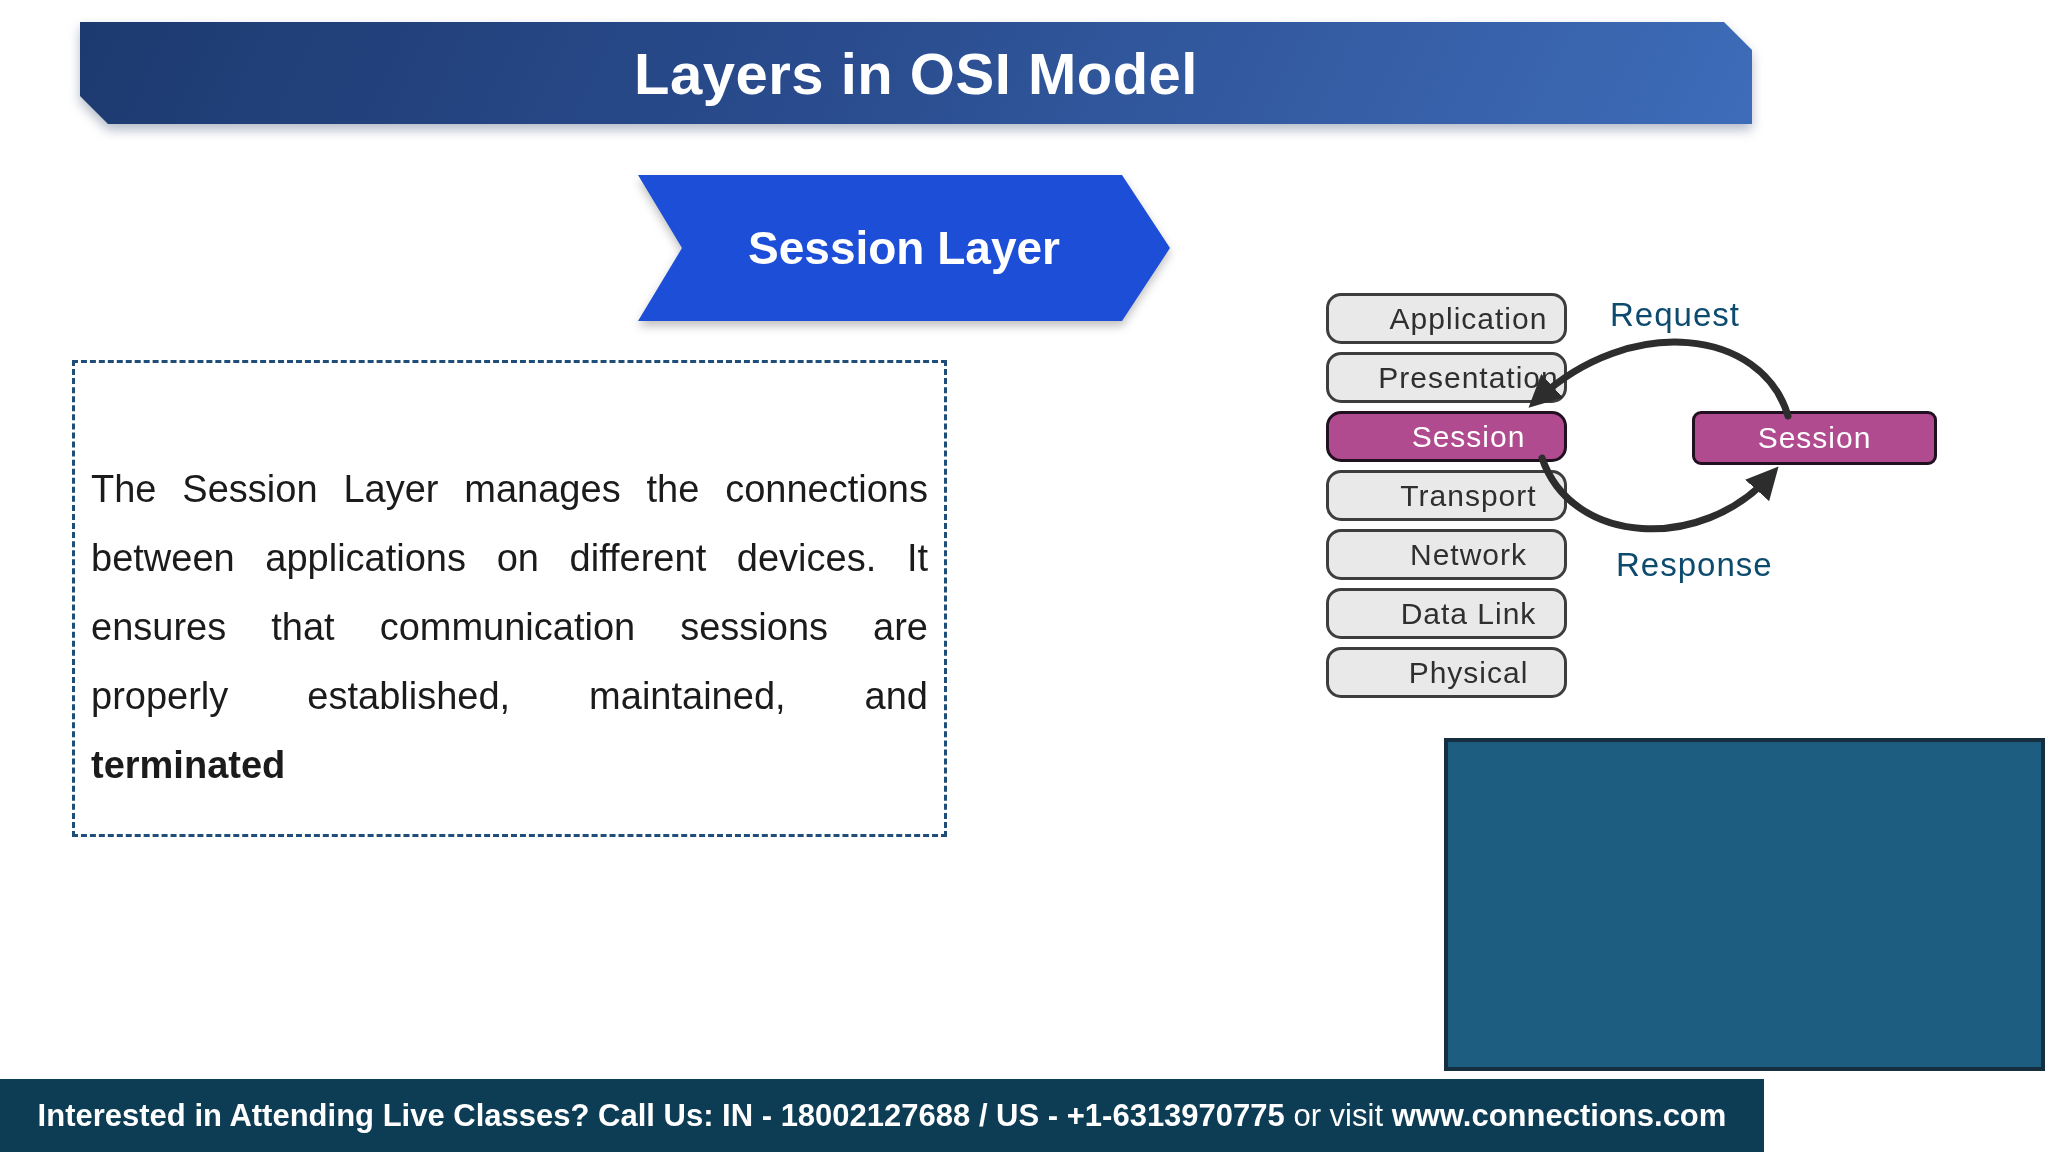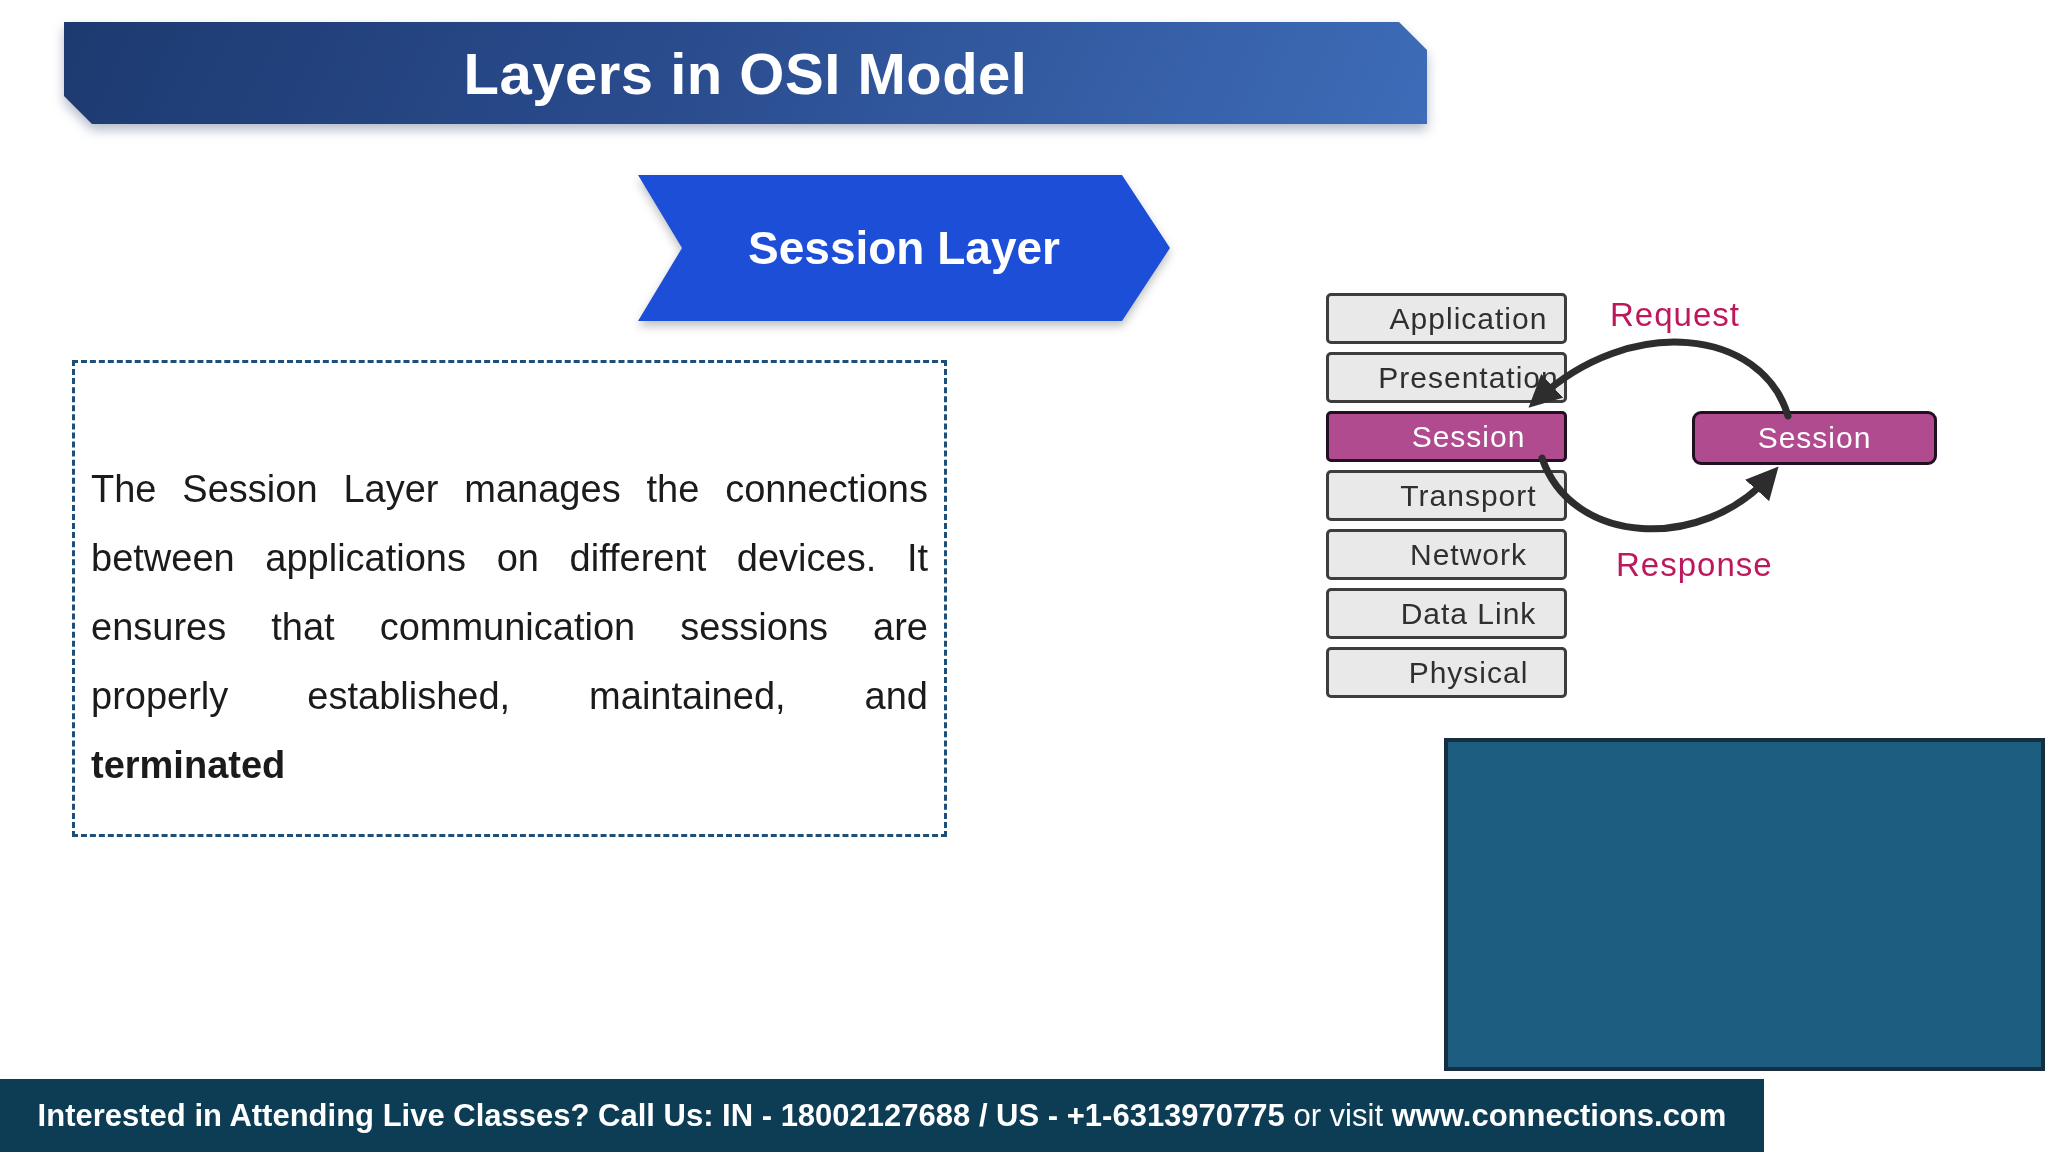--- a/index.html
+++ b/index.html
@@ -1,21 +1,21 @@
 <!DOCTYPE html>
 <html><head>
 <meta charset="utf-8">
 <style>
   html,body{margin:0;padding:0;background:#ffffff;}
   .canvas{
     position:relative;width:2048px;height:1152px;background:#ffffff;overflow:hidden;
     font-family:"Liberation Sans",sans-serif;
   }
   
-  .banner-wrap{position:absolute;left:64px;top:22px;width:1363px;height:102px;
+  .banner-wrap{position:absolute;left:80px;top:22px;width:1672px;height:102px;
     filter:drop-shadow(0 6px 6px rgba(40,60,100,.35));}
   .banner{width:100%;height:100%;
     background:linear-gradient(115deg,#1d3a70 0%,#2a4c8e 45%,#3e6cb8 100%);
     clip-path:polygon(0 0,calc(100% - 28px) 0,100% 28px,100% 100%,28px 100%,0 calc(100% - 28px));
     display:flex;align-items:center;justify-content:center;}
   .page-title{color:#ffffff;font-weight:bold;font-size:58px;letter-spacing:.5px;}
   
   .logo{position:absolute;left:1788px;top:24px;font-size:46px;font-weight:bold;
     letter-spacing:-1px;white-space:nowrap;}
   .logo-simpl{color:#F2A13C;}
@@ -30,31 +30,31 @@
   .ribbon-label{color:#ffffff;font-weight:bold;font-size:46px;}
   
   .desc{position:absolute;left:72px;top:360px;width:875px;height:477px;
     border:3px dashed #1f4e79;box-sizing:border-box;padding:92px 16px 0 16px;}
   .desc-line{font-size:38px;line-height:69px;color:#1b1b1b;
     text-align:justify;text-align-last:justify;}
   .desc-line.last{text-align:left;text-align-last:left;font-weight:bold;}
   
   .stack{position:absolute;left:1326px;top:293px;width:241px;
     display:flex;flex-direction:column;gap:8px;}
-  .layer{height:51px;background:#e9e9e9;border:3px solid #3d3d3d;border-radius:5px;
+  .layer{height:51px;background:#e9e9e9;border:3px solid #3d3d3d;border-radius:15px;
     box-sizing:border-box;display:flex;align-items:center;justify-content:center;
     font-size:30px;color:#2f2f2f;letter-spacing:1px;padding-left:44px;}
   .layer.highlight{background:#b04b90;border-color:#201020;color:#ffffff;}
   
   .remote-session{position:absolute;left:1692px;top:411px;width:245px;height:54px;
     background:#b04b90;border:3px solid #201020;border-radius:9px;box-sizing:border-box;
     display:flex;align-items:center;justify-content:center;
     font-size:30px;color:#ffffff;letter-spacing:1px;}
   
-  .arc-label{position:absolute;font-size:33px;color:#be185d;letter-spacing:1px;}
+  .arc-label{position:absolute;font-size:33px;color:#0c4a6e;letter-spacing:1px;}
   .req-label{left:1610px;top:296px;}
   .resp-label{left:1616px;top:546px;}
   .arcs{position:absolute;left:0;top:0;pointer-events:none;}
   
   .teal-panel{position:absolute;left:1444px;top:738px;width:601px;height:333px;
     background:#1d5e80;border:4px solid #152e40;box-sizing:border-box;}
   
   .footer{position:absolute;left:0;top:1079px;width:1764px;height:73px;background:#0d3c55;
     display:flex;align-items:center;justify-content:center;color:#ffffff;
     font-size:31px;white-space:nowrap;}

